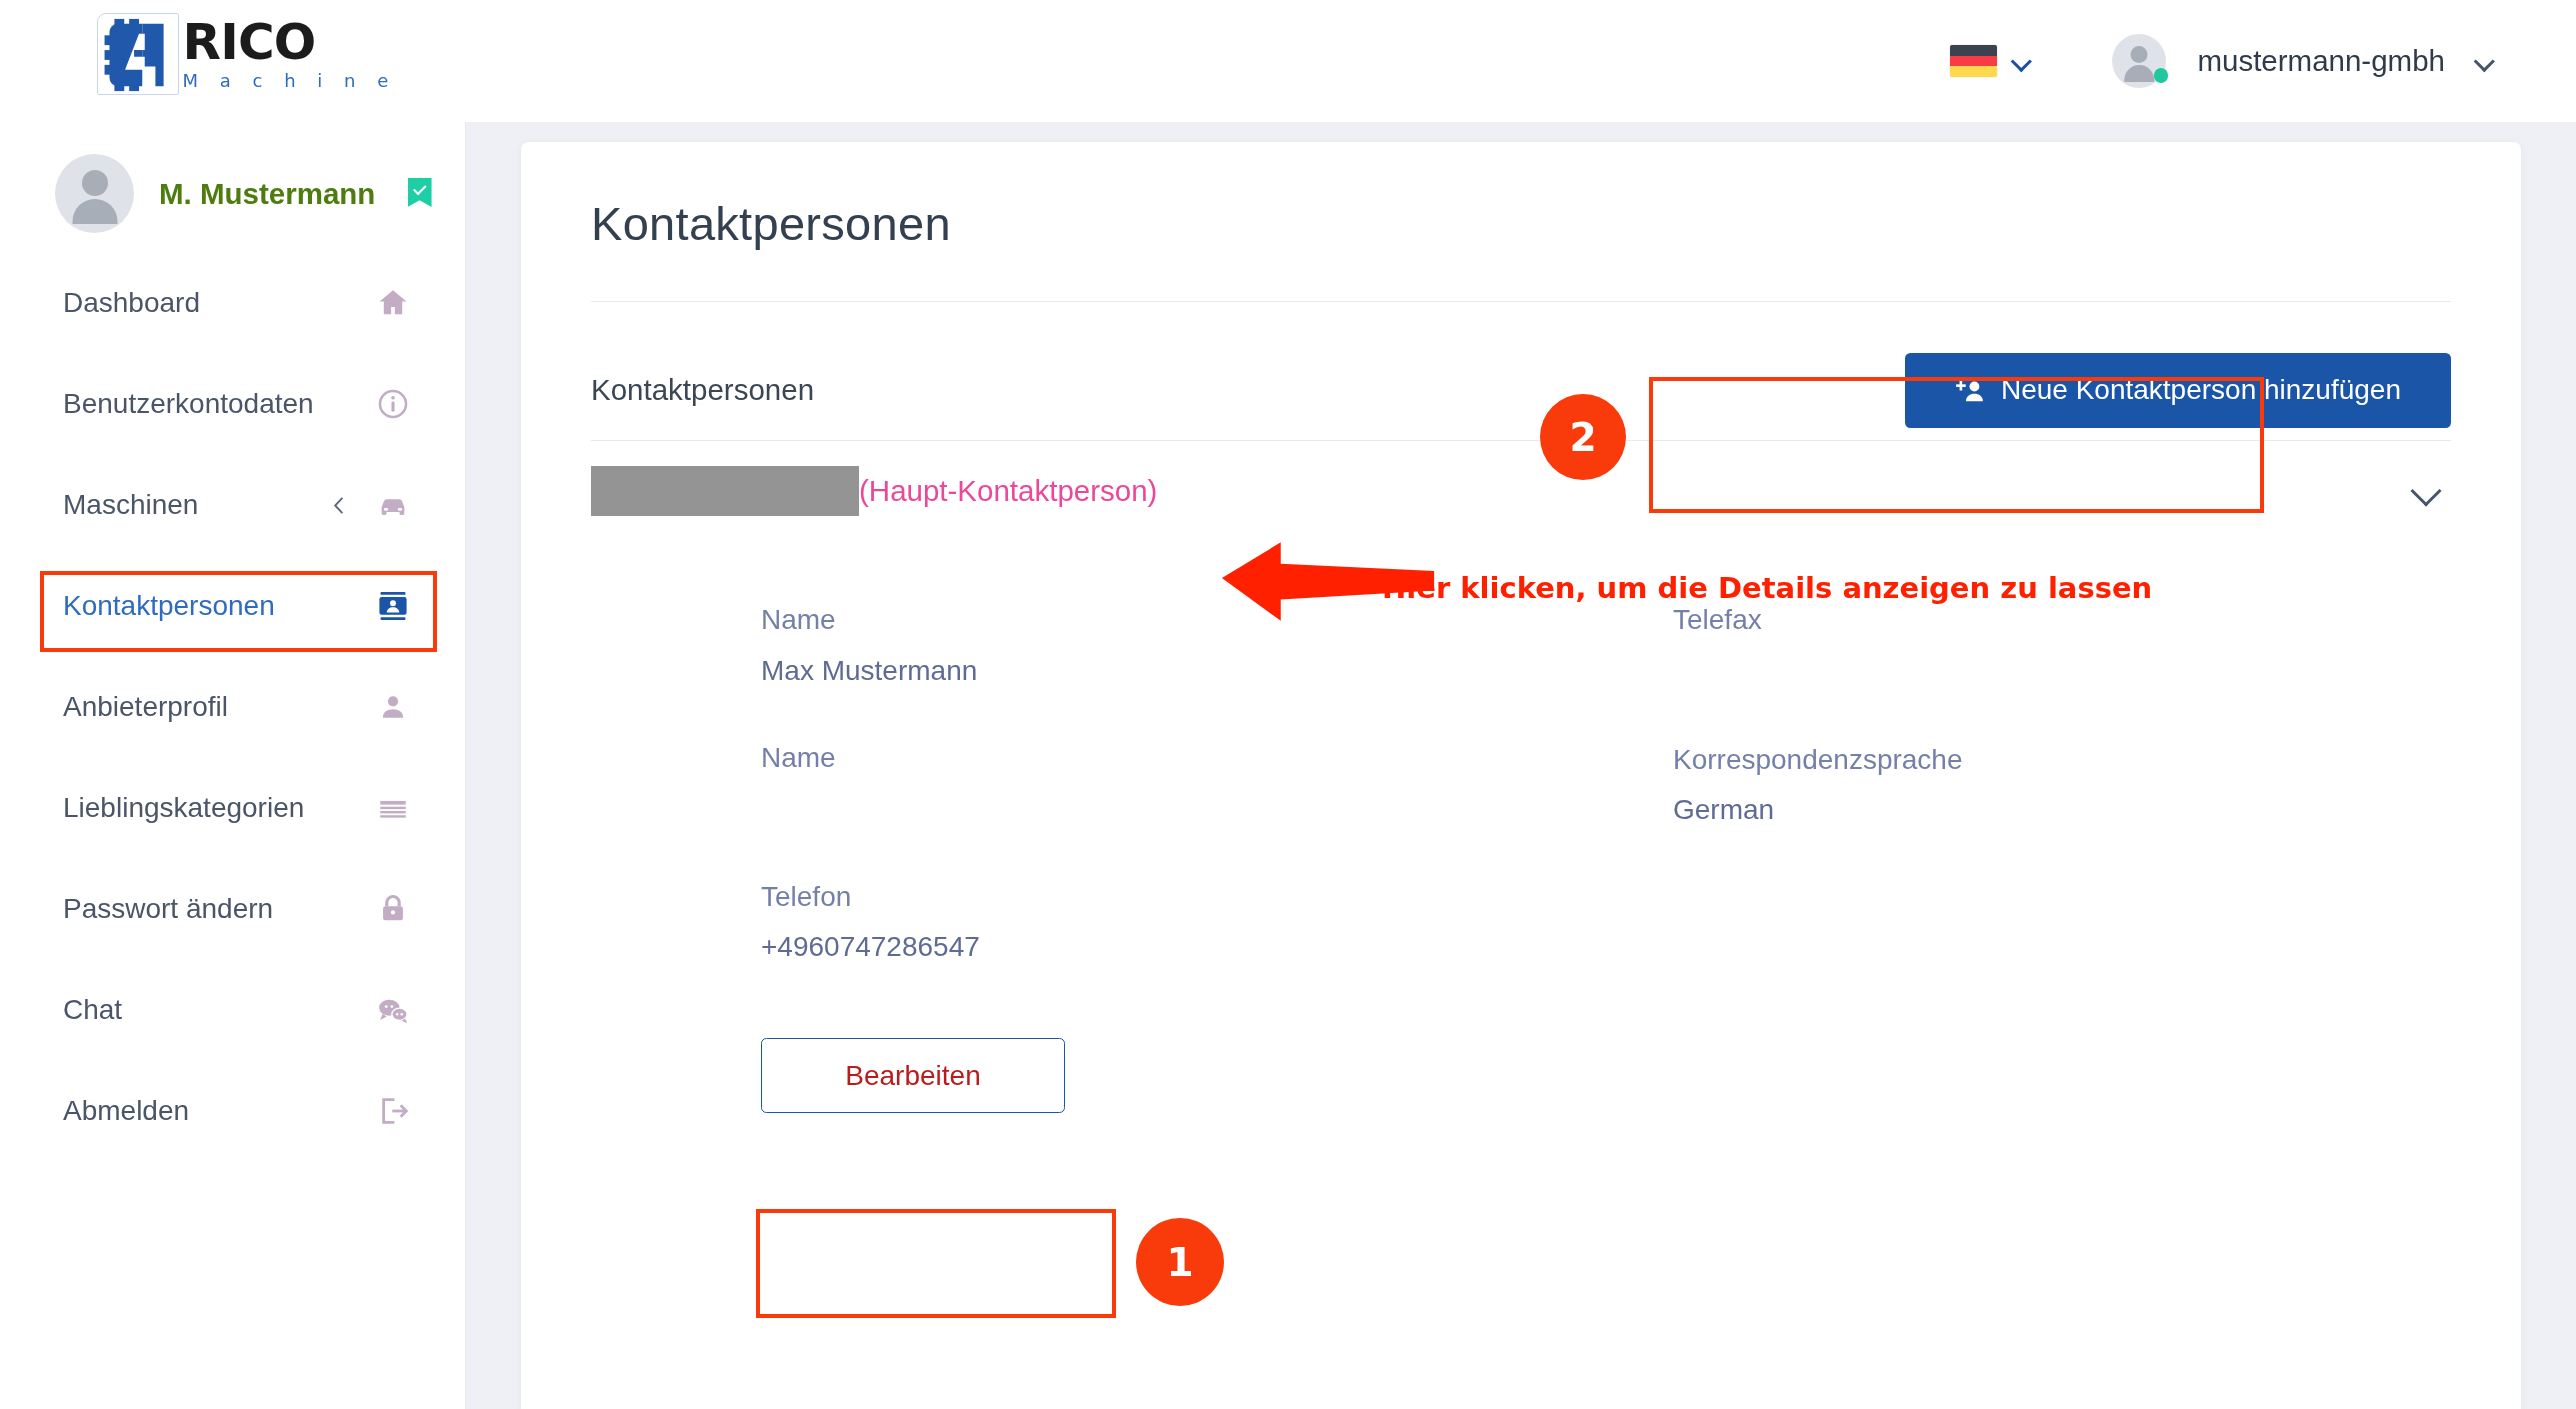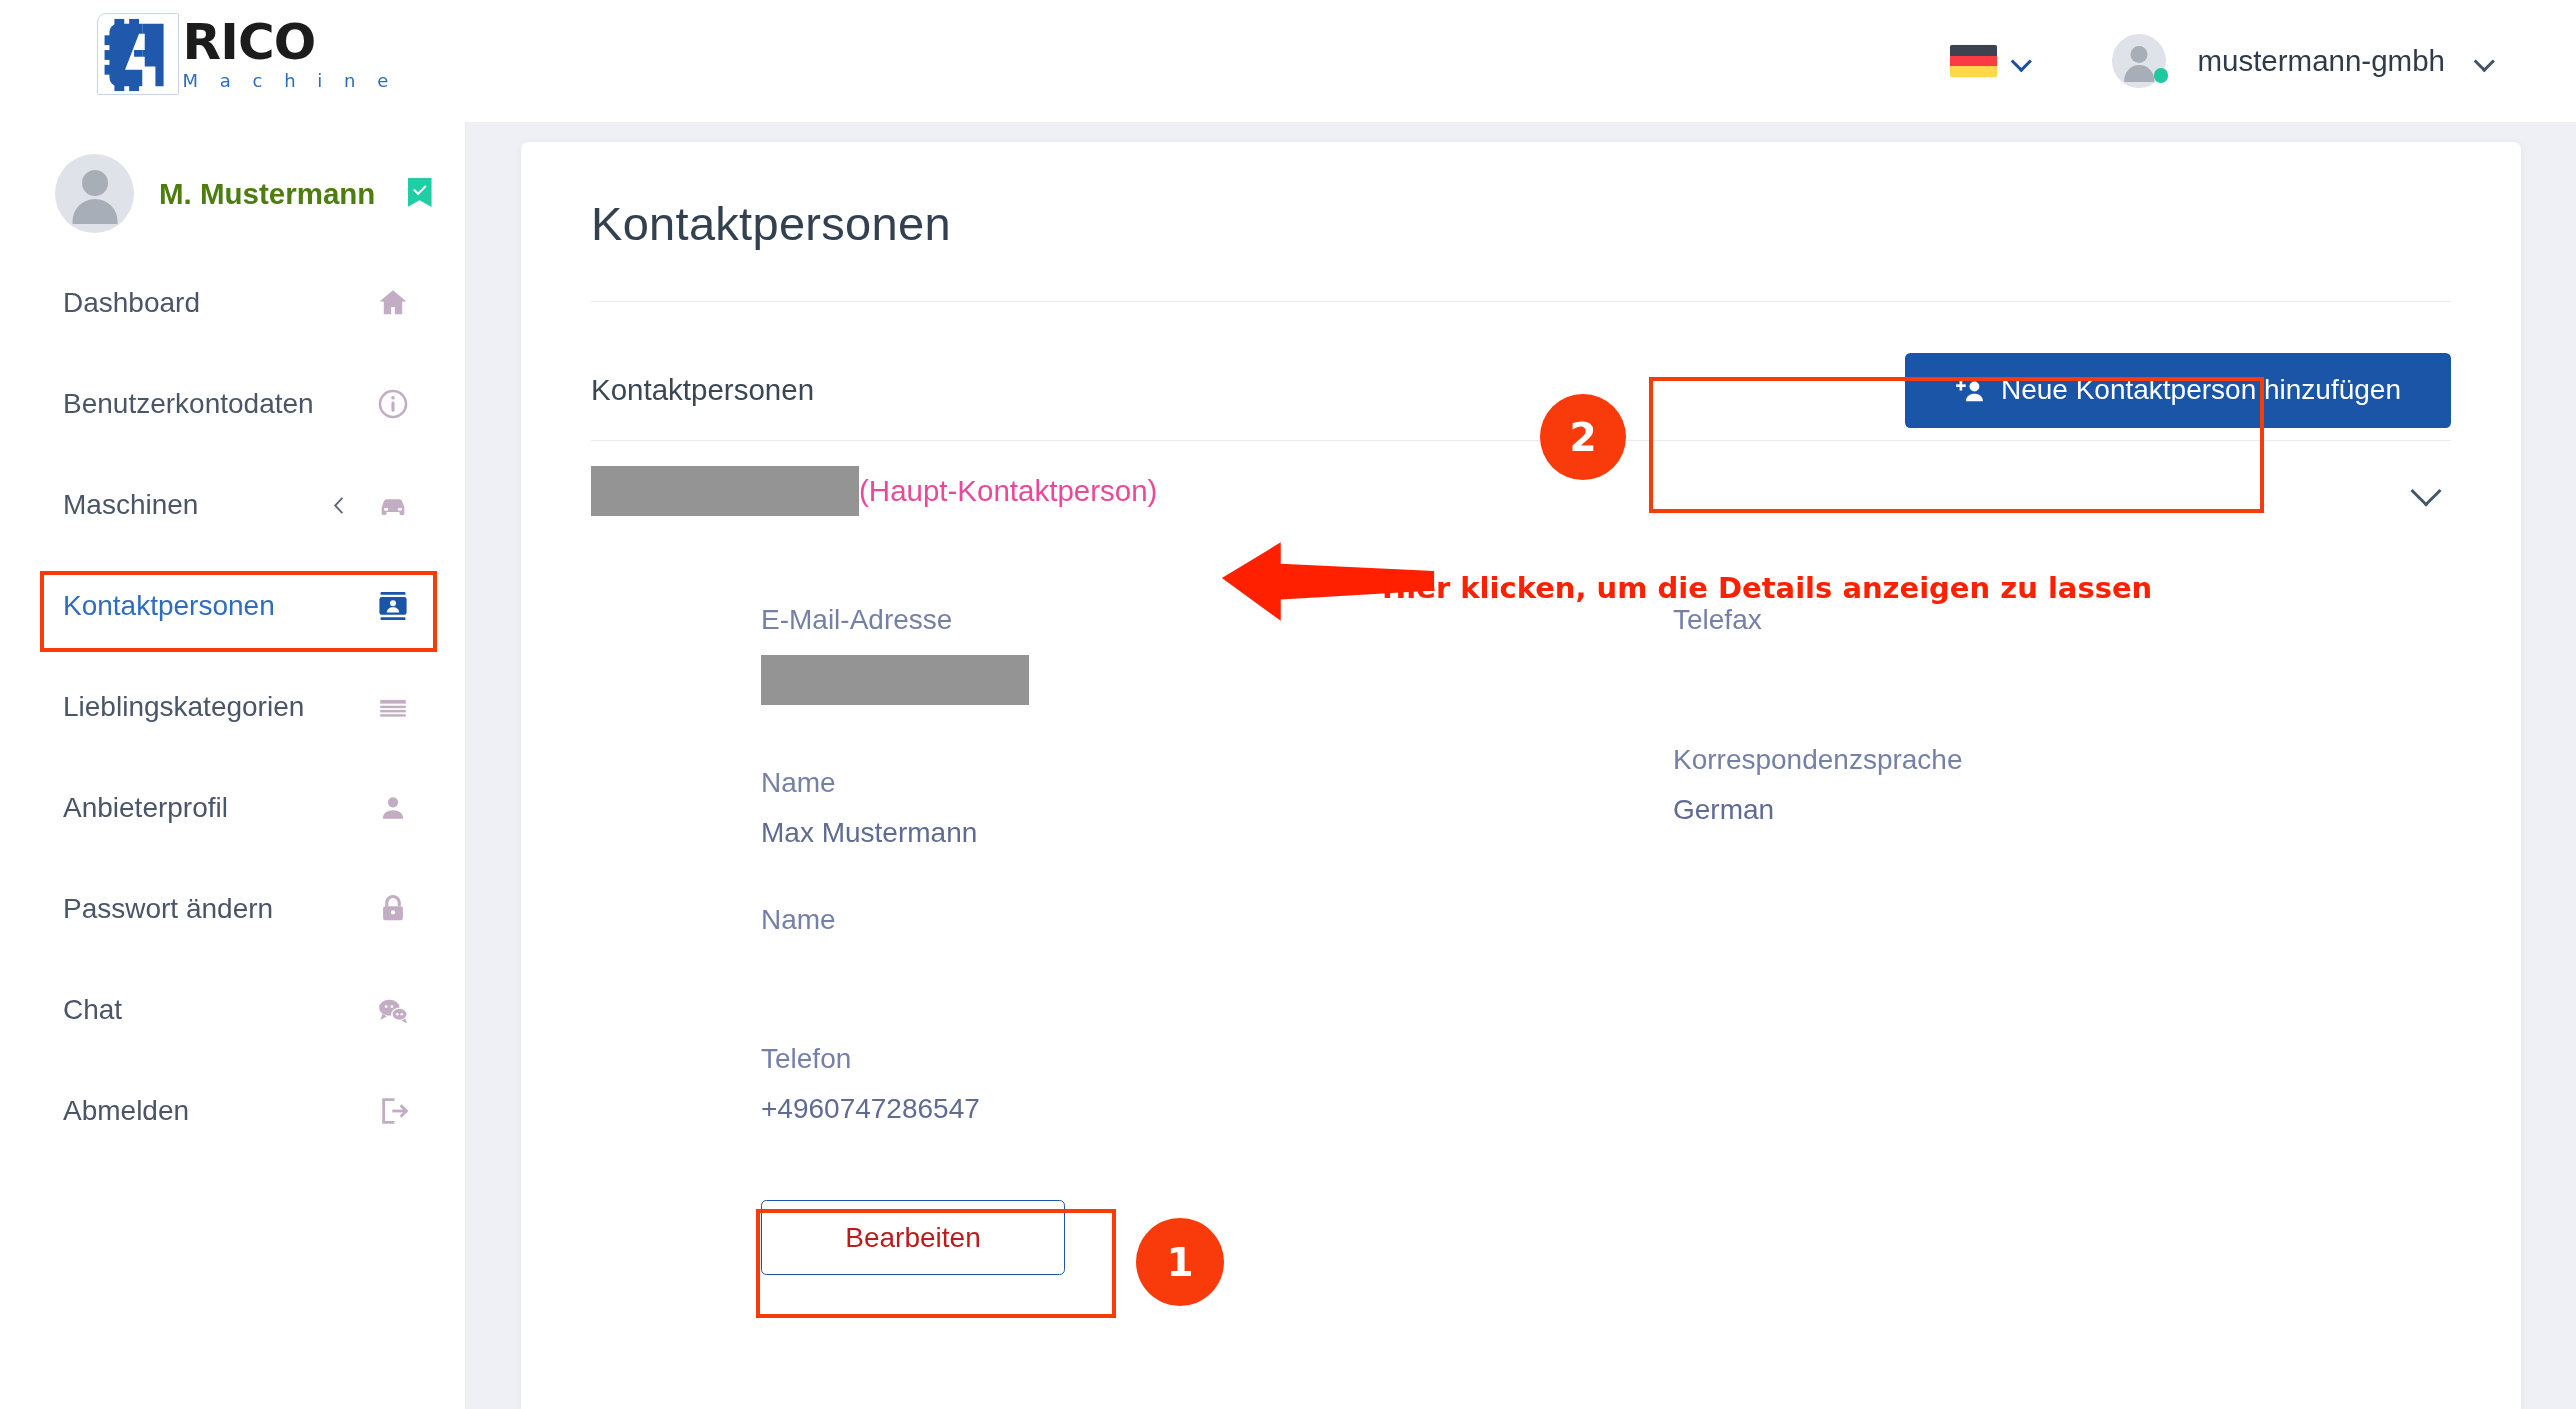--- a/index.html
+++ b/index.html
@@ -315,37 +315,37 @@
             <rect x="3.2" y="2.2" width="17.6" height="1.9" rx=".6" fill="#1b55a8"></rect>
             <rect x="3.2" y="19.9" width="17.6" height="1.9" rx=".6" fill="#1b55a8"></rect>
             <rect x="2.4" y="5.6" width="19.2" height="12.6" rx="1.6" fill="#1b55a8"></rect>
             <circle cx="12" cy="10.1" r="2.1" fill="#ffffff"></circle>
             <path d="M7.6 16.6c0-2.3 2-3.7 4.4-3.7s4.4 1.4 4.4 3.7z" fill="#ffffff"></path>
           </svg>
         </span>
       </div>
 
       <div class="nav-item">
+        <span class="nav-label">Anbieterprofil</span>
+        <span class="nav-icons">
+          <svg class="nav-ico" viewBox="0 0 24 24">
+            <circle cx="12" cy="8" r="3.6" fill="#c2adc4"></circle>
+            <path d="M4.8 19.5c0-4 3.3-6 7.2-6s7.2 2 7.2 6z" fill="#c2adc4"></path>
+          </svg>
+        </span>
+      </div>
+
+      <div class="nav-item">
         <span class="nav-label">Lieblingskategorien</span>
         <span class="nav-icons">
           <svg class="nav-ico" viewBox="0 0 24 24">
             <rect x="3" y="7" width="18" height="2.6" fill="#c2adc4"></rect>
             <rect x="3" y="11.1" width="18" height="1.7" fill="#c2adc4"></rect>
             <rect x="3" y="14.1" width="18" height="1.7" fill="#c2adc4"></rect>
             <rect x="3" y="17.1" width="18" height="1.7" fill="#c2adc4"></rect>
-          </svg>
-        </span>
-      </div>
-
-      <div class="nav-item">
-        <span class="nav-label">Anbieterprofil</span>
-        <span class="nav-icons">
-          <svg class="nav-ico" viewBox="0 0 24 24">
-            <circle cx="12" cy="8" r="3.6" fill="#c2adc4"></circle>
-            <path d="M4.8 19.5c0-4 3.3-6 7.2-6s7.2 2 7.2 6z" fill="#c2adc4"></path>
           </svg>
         </span>
       </div>
 
       <div class="nav-item">
         <span class="nav-label">Passwort ändern</span>
         <span class="nav-icons">
           <svg class="nav-ico" viewBox="0 0 24 24">
             <path d="M7.6 10V7.6a4.4 4.4 0 0 1 8.8 0V10" fill="none" stroke="#c2adc4" stroke-width="2.2"></path>
             <rect x="5" y="10" width="14" height="10" rx="1.6" fill="#c2adc4"></rect>
@@ -408,26 +408,20 @@
           <div class="contact-name-wrap">
             <span class="redact name"></span>
             <span class="contact-main">(Haupt-Kontaktperson)</span>
           </div>
           <span class="chev-down"></span>
         </div>
 
         <div class="details">
 
           <div class="det-col">
-            <div class="det-field">
-              <div class="det-label">E-Mail-Adresse</div>
-              <div class="det-value">
-                <span class="redact email"></span>
-              </div>
-            </div>
             <div class="det-field">
               <div class="det-label">Name</div>
               <div class="det-value">Max Mustermann</div>
             </div>
             <div class="det-field">
               <div class="det-label">Name</div>
               <div class="det-value empty"></div>
             </div>
             <div class="det-field">
               <div class="det-label">Telefon</div>

